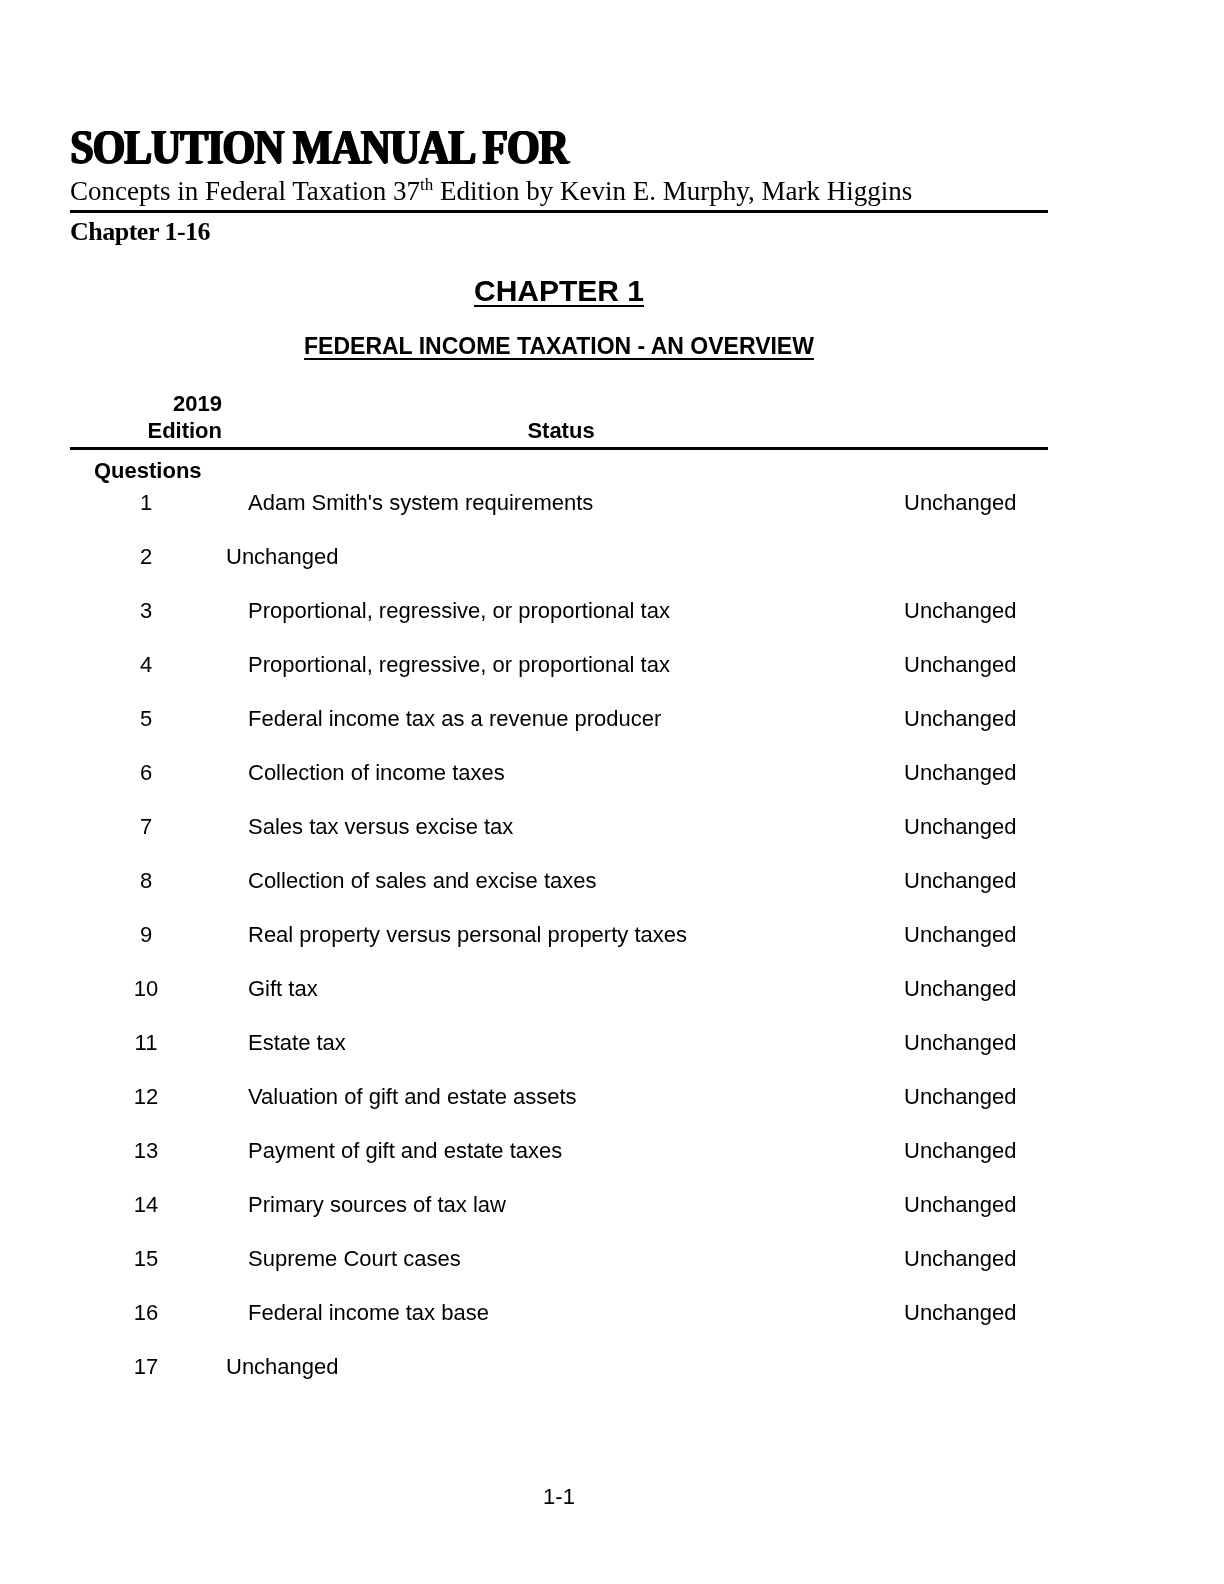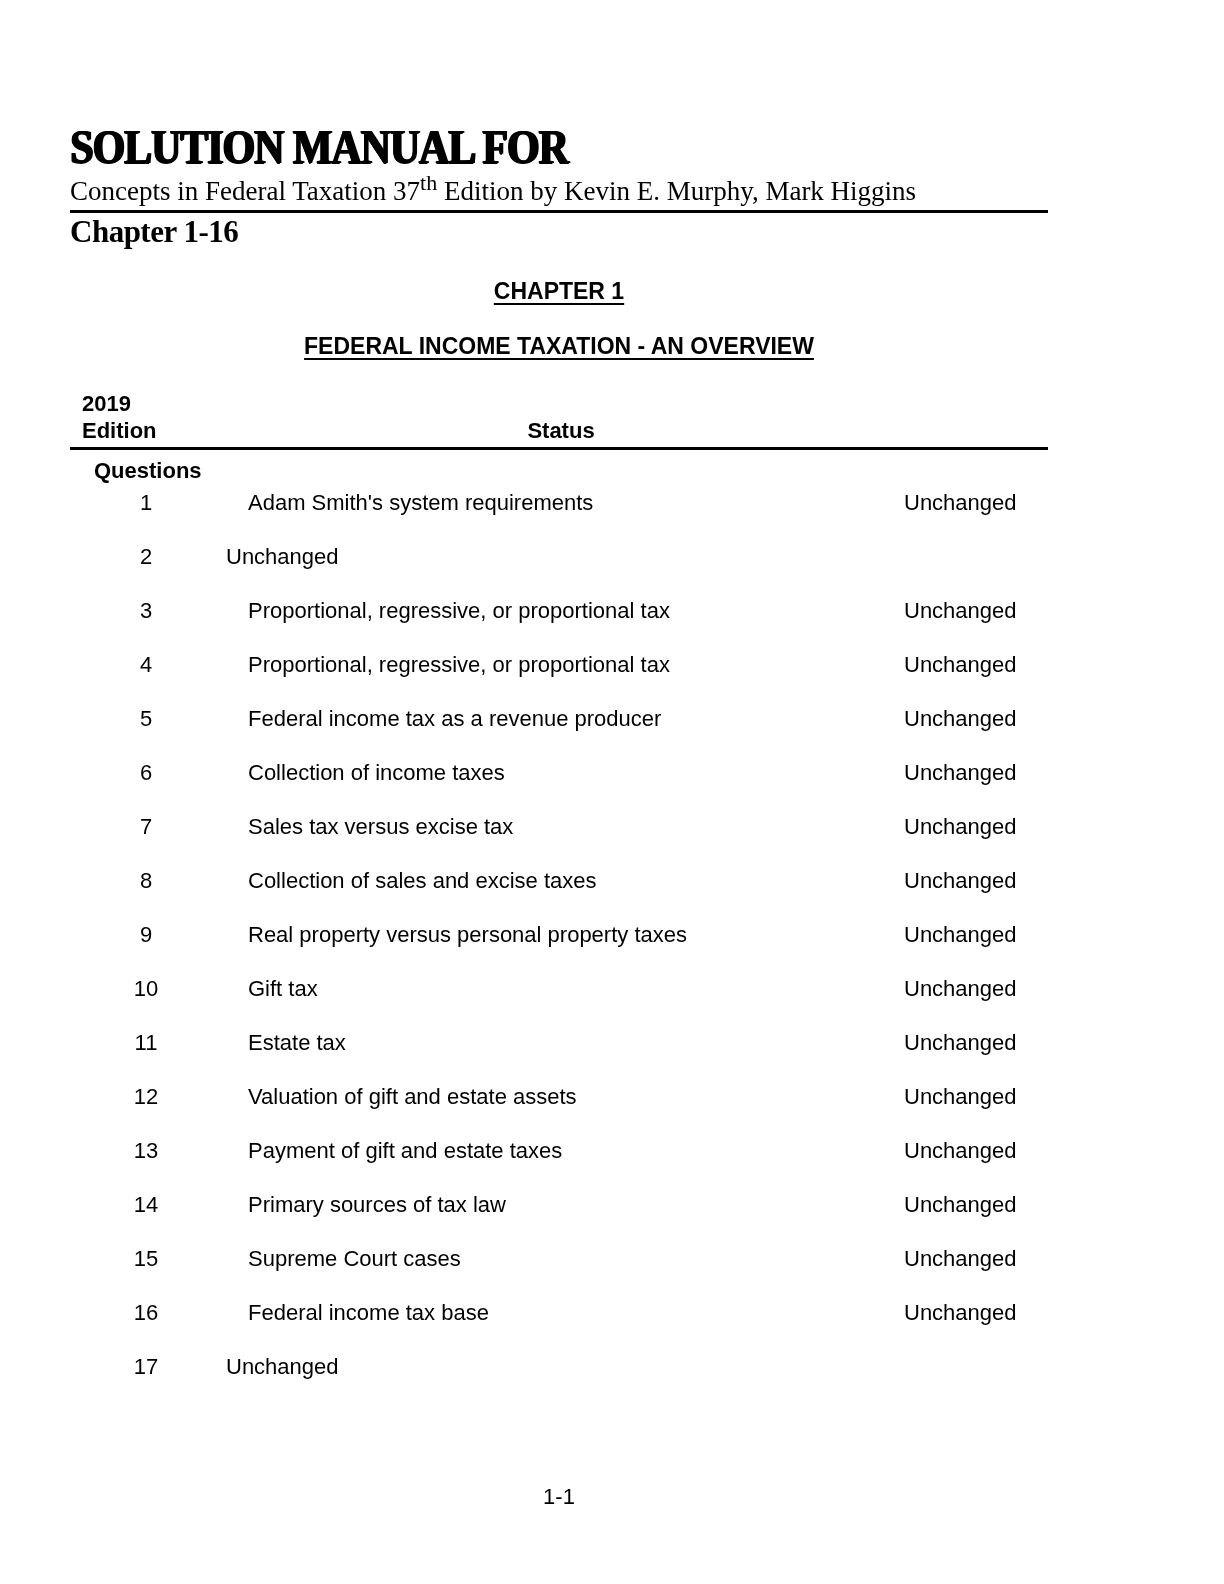--- a/index.html
+++ b/index.html
@@ -37,45 +37,45 @@
     white-space: nowrap;
   }
   .doc-subtitle {
     font-family: "Liberation Serif", serif;
     font-size: 27px;
     line-height: 33px;
     margin-top: 1px;
     white-space: nowrap;
   }
   .doc-subtitle sup {
-    font-size: 22px;
+    font-size: 17px;
     vertical-align: super;
     line-height: 0;
   }
   .rule {
     width: 100%;
     height: 3px;
     background: #000;
   }
   .rule-subtitle { margin-top: 2px; }
   .chapter-range {
     font-family: "Liberation Serif", serif;
     font-weight: bold;
-    font-size: 31px;
+    font-size: 26px;
     line-height: 32px;
     margin-top: 3px;
     letter-spacing: -0.5px;
   }
 
   
   .chapter-heading {
     margin-top: 30px;
     text-align: center;
     font-weight: bold;
-    font-size: 23px;
+    font-size: 30px;
     line-height: 26px;
   }
   .chapter-heading span,
   .chapter-subheading span {
     text-decoration: underline;
     text-decoration-thickness: 2px;
     text-underline-offset: 4px;
   }
   .chapter-subheading {
     margin-top: 29px;
@@ -87,21 +87,21 @@
 
   
   .tbl-header {
     margin-top: 31px;
     display: grid;
     grid-template-columns: 152px 678px 148px;
     font-weight: bold;
     font-size: 22px;
     line-height: 27px;
   }
-  .tbl-header .col-edition { text-align: left; padding-left: 12px; }
+  .tbl-header .col-edition { text-align: right; padding-left: 12px; }
   .tbl-header .col-topic   { text-align: center; align-self: end; }
   .tbl-header .col-status  { text-align: center; align-self: end; }
   .rule-header { margin-top: 3px; }
 
   .section-label {
     margin-top: 8px;
     font-weight: bold;
     font-size: 22px;
     line-height: 26px;
     padding-left: 24px;

